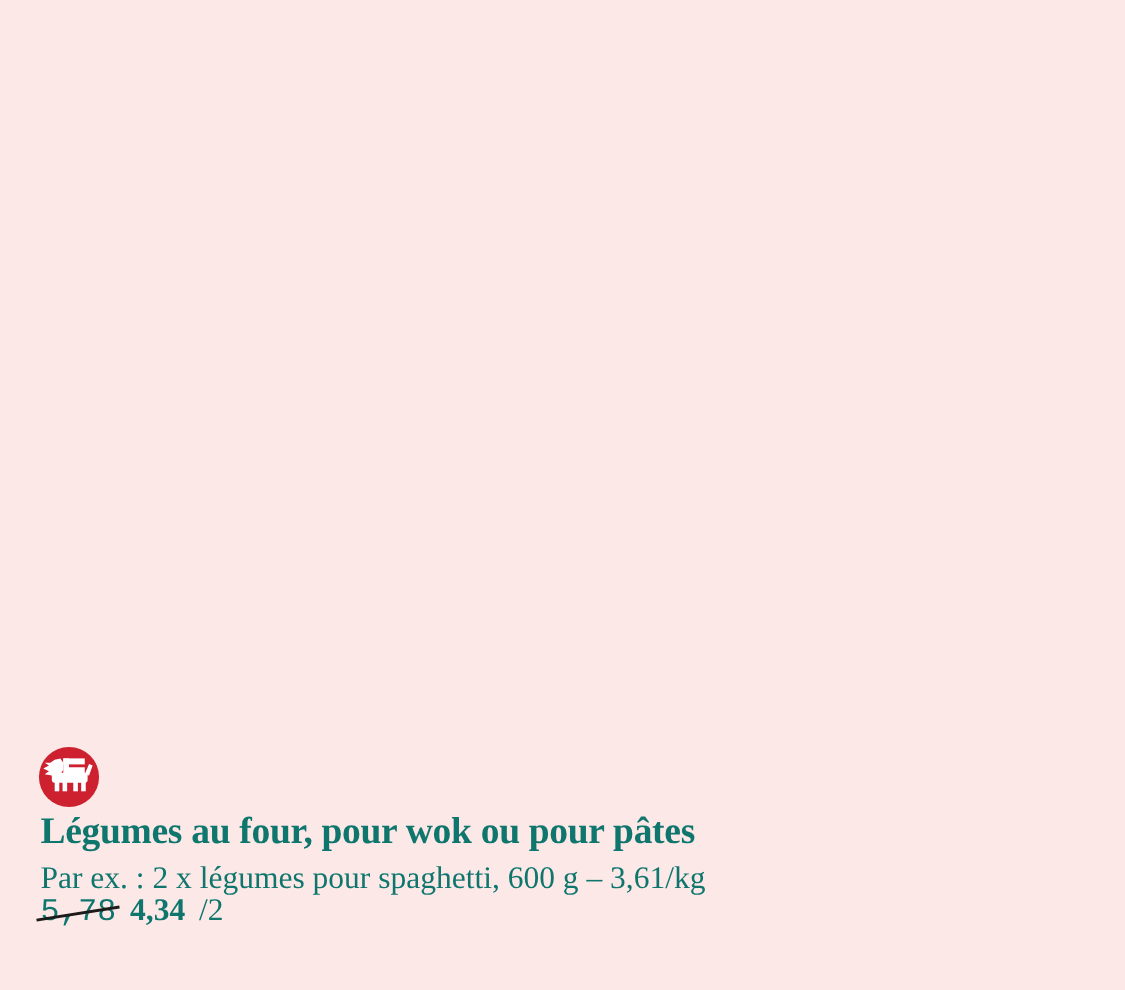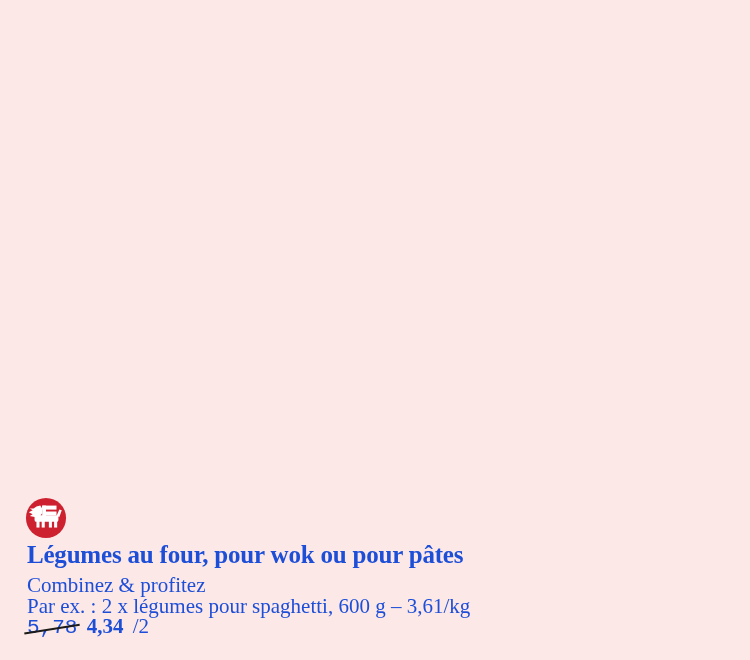--- a/index.html
+++ b/index.html
@@ -3,21 +3,21 @@
 <meta charset="utf-8">
 <style>
   html, body { margin: 0; padding: 0; }
   .canvas {
     position: relative;
     width: 750px;
     height: 660px;
     background: #fce8e6;
     overflow: hidden;
     font-family: "Liberation Serif", serif;
-    color: #1d4ed8;
+    color: #0f766e;
   }
   .logo-wrap {
     position: absolute;
     left: 25px;
     top: 497px;
     width: 42px;
     height: 42px;
   }
   .logo-wrap svg { display: block; width: 100%; height: 100%; }
   .title {
@@ -84,21 +84,20 @@
         <rect x="17.5" y="25" width="3.2" height="7"></rect>
         <rect x="25" y="25" width="3.2" height="7"></rect>
         <rect x="30.5" y="25" width="3.2" height="7"></rect>
       </g>
     </svg>
   </div>
 
   <h1 class="title">Légumes au four, pour wok ou pour pâtes</h1>
 
   <div class="lines">
-    <p>Combinez &amp; profitez</p>
     <p>Par ex. : 2 x légumes pour spaghetti, 600 g – 3,61/kg</p>
     <p class="price-line">
       <span class="old-price">5,78</span>
       <span class="new-price">4,34</span>
       <span class="price-unit">/2</span>
     </p>
   </div>
 
 </div>
 

